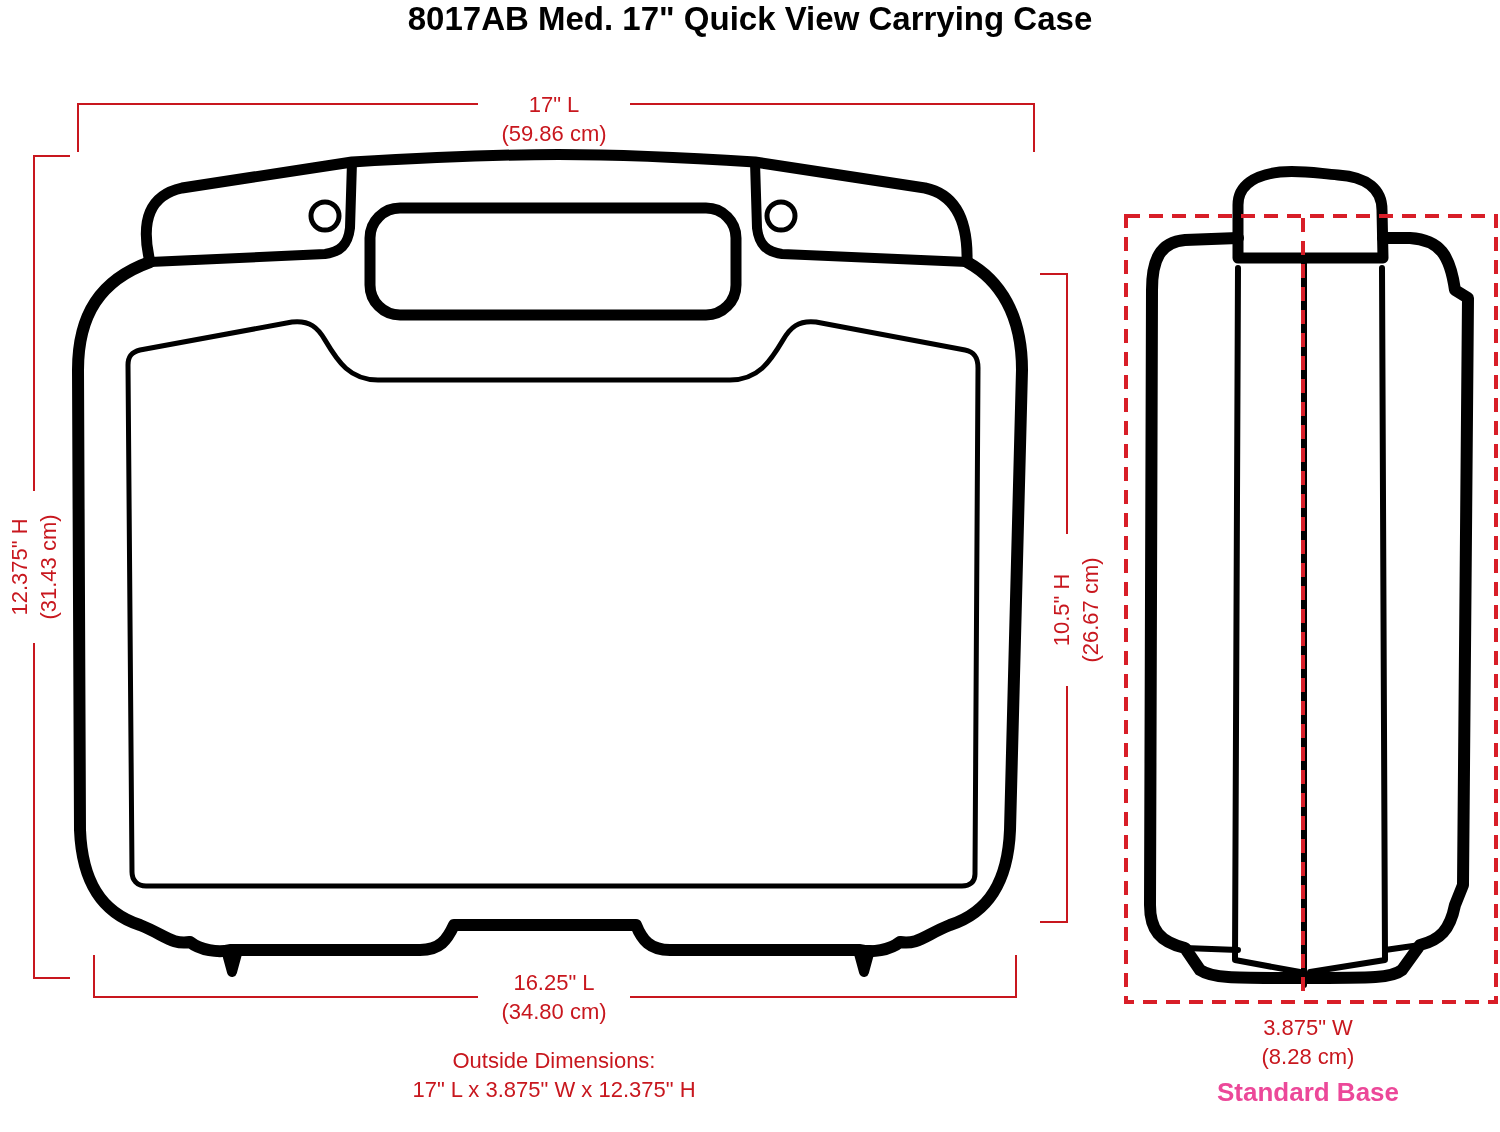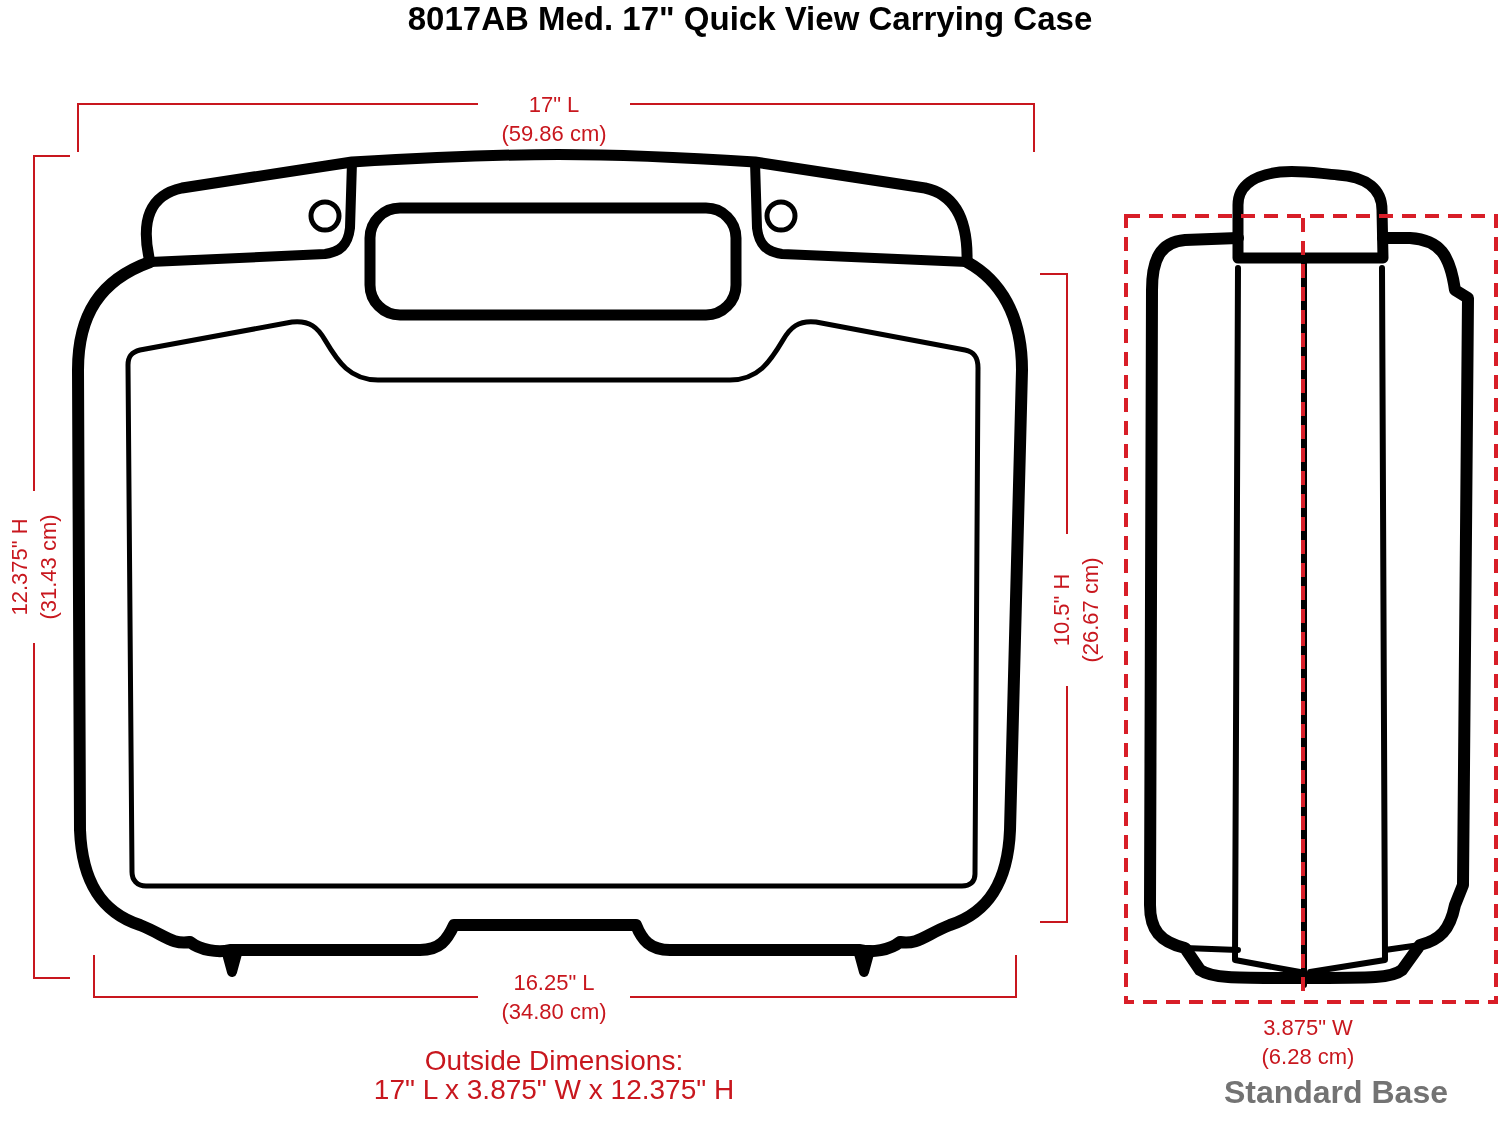--- a/index.html
+++ b/index.html
@@ -2,24 +2,24 @@
 <html><head>
   <meta charset="utf-8">
   <style>
     html, body { margin: 0; padding: 0; background: #ffffff; }
     body { width: 1500px; height: 1132px; position: relative; overflow: hidden; font-family: "Liberation Sans", sans-serif; }
     .title { position: absolute; left: 0; top: 0; width: 1500px; text-align: center; font-family: "Liberation Sans", sans-serif; font-weight: bold; font-size: 33px; line-height: 38px; color: #000; }
     svg.drawing { position: absolute; left: 0; top: 0; }
     .lbl { position: absolute; color: #c8171e; font-family: "Liberation Sans", sans-serif; text-align: center; white-space: nowrap; }
     .lbl-h { font-size: 22px; line-height: 29px; background: #fff; padding: 0 6px; }
     .vtext { position: absolute; color: #c8171e; font-family: "Liberation Sans", sans-serif; font-size: 22px; line-height: 29px; text-align: center; white-space: nowrap; transform: rotate(-90deg); transform-origin: center center; background: #fff; padding: 0 6px; }
-    .summary { position: absolute; left: 354px; top: 1046px; width: 400px; text-align: center; color: #c8171e; font-size: 28px; line-height: 29px; }
+    .summary { position: absolute; left: 354px; top: 1046px; width: 400px; text-align: center; color: #c8171e; font-size: 22px; line-height: 29px; }
     .summary div { white-space: nowrap; }
     .side-lbl { position: absolute; left: 1208px; top: 1013px; width: 200px; text-align: center; color: #c8171e; font-size: 22px; line-height: 29px; }
-    .caption { position: absolute; left: 1168px; top: 1075px; width: 280px; text-align: right; color: #737373; font-weight: bold; font-size: 32px; line-height: 34px; }
+    .caption { position: absolute; left: 1168px; top: 1075px; width: 280px; text-align: center; color: #ec4899; font-weight: bold; font-size: 26px; line-height: 34px; }
   </style>
 </head>
 <body>
 
 <div class="title">8017AB Med. 17" Quick View Carrying Case</div>
 
 <svg class="drawing" width="1500" height="1132" viewBox="0 0 1500 1132">
 
   <g stroke="#c8171e" stroke-width="2" fill="none">
 
@@ -100,16 +100,16 @@
   <div>(26.67 cm)</div>
 </div>
 
 <div class="summary">
   <div>Outside Dimensions:</div>
   <div>17" L x 3.875" W x 12.375" H</div>
 </div>
 
 <div class="side-lbl">
   <div>3.875" W</div>
-  <div>(6.28 cm)</div>
+  <div>(8.28 cm)</div>
 </div>
 
 <div class="caption">Standard Base</div>
 
 </body></html>

